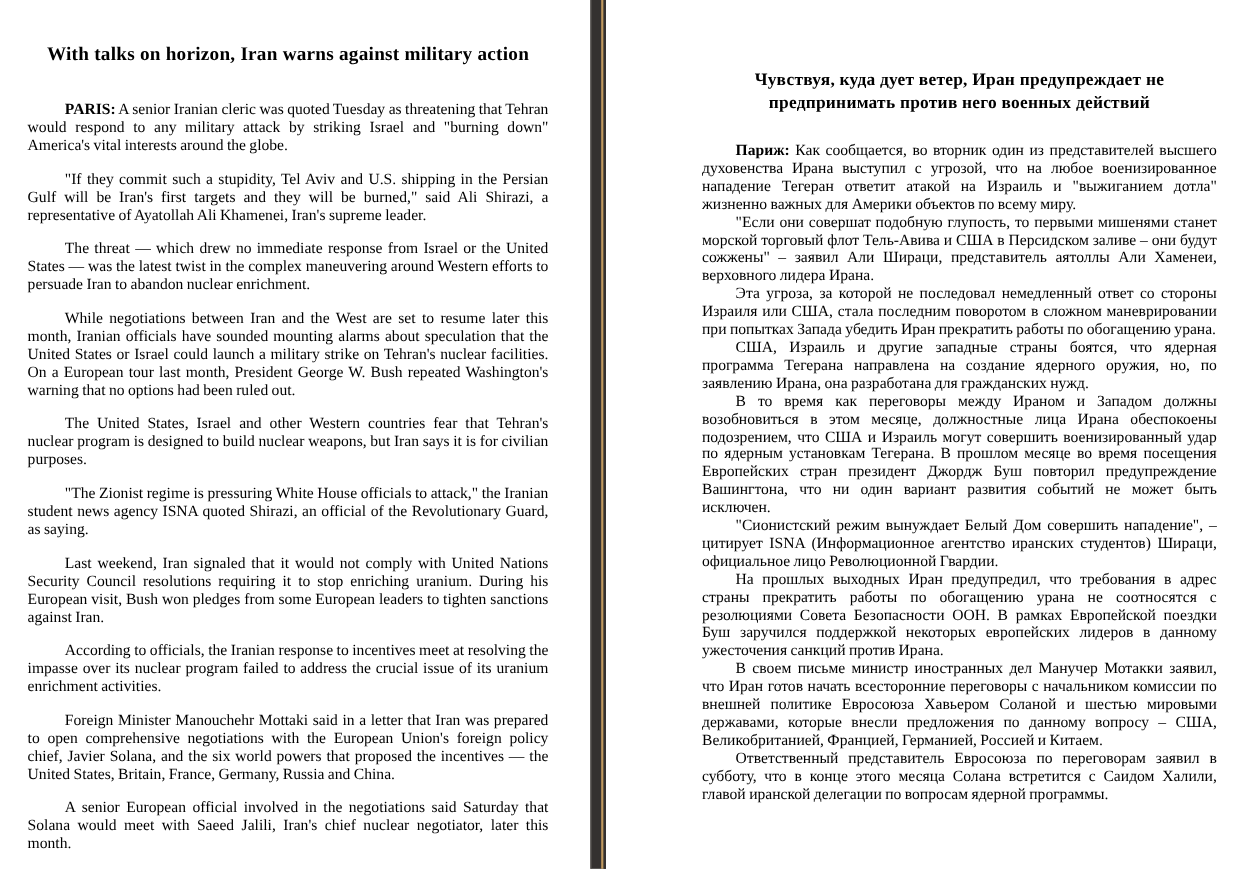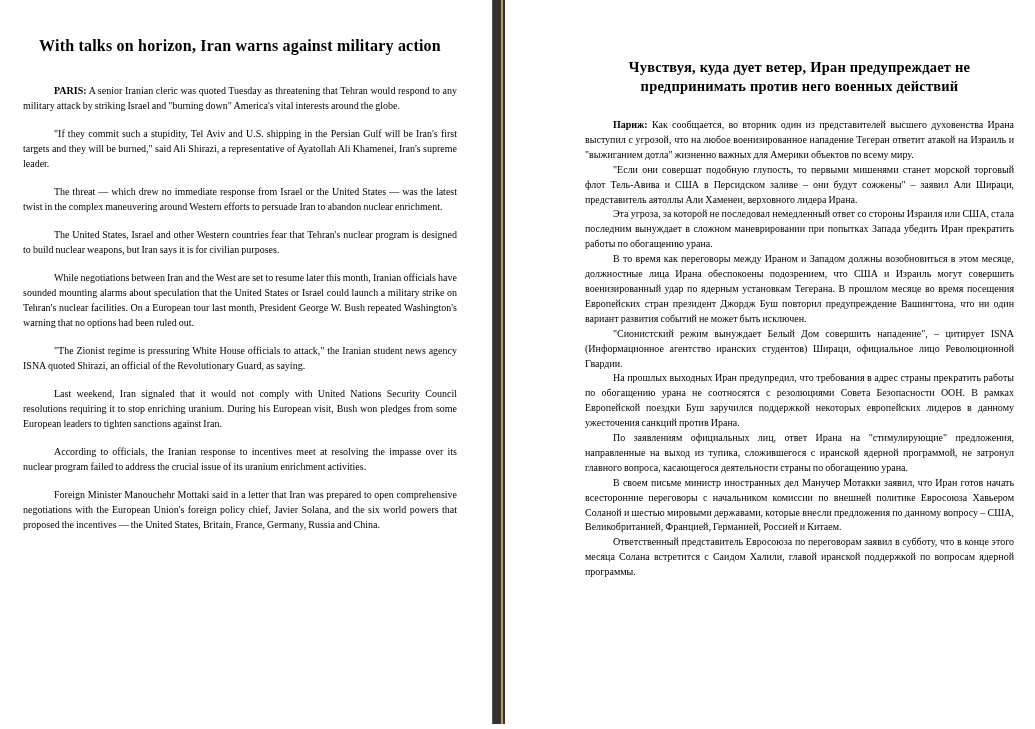--- a/index.html
+++ b/index.html
@@ -37,21 +37,21 @@
     text-align: center;
     margin: 6px 0 28px 0;
     line-height: 19px;
     letter-spacing: 0.2px;
   }
   .page-right h1.article-title {
     font-size: 14.5px;
     margin: 6px 4px 22px 4px;
   }
   .para {
-    font-size: 10px;
+    font-size: 13px;
     line-height: 15px;
     text-align: justify;
     margin: 0;
     text-indent: 31px;
     word-spacing: -0.4px;
   }
   .page-left .para { margin-bottom: 13px; }
   .page-right .para { margin-bottom: 0; line-height: 14.9px; text-indent: 28px; }
   .dateline { font-weight: bold; }
   .divider {
@@ -85,42 +85,43 @@
 <body>
 
 <div class="canvas">
 
   <section class="page page-left">
     <h1 class="article-title">With talks on horizon, Iran warns against military action</h1>
     <p class="para"><span class="dateline">PARIS:</span> <span>A senior Iranian cleric was quoted Tuesday as threatening that Tehran would respond to any military attack by striking Israel and "burning down" America's vital interests around the globe.</span></p>
     <div>
         <p class="para">"If they commit such a stupidity, Tel Aviv and U.S. shipping in the Persian Gulf will be Iran's first targets and they will be burned," said Ali Shirazi, a representative of Ayatollah Ali Khamenei, Iran's supreme leader.</p>
         <p class="para">The threat — which drew no immediate response from Israel or the United States — was the latest twist in the complex maneuvering around Western efforts to persuade Iran to abandon nuclear enrichment.</p>
+        <p class="para">While negotiations between Iran and the West are set to resume later this month, Iranian officials have sounded mounting alarms about speculation that the United States or Israel could launch a military strike on Tehran's nuclear facilities. On a European tour last month, President George W. Bush repeated Washington's warning that no options had been ruled out.</p>
         <p class="para">The United States, Israel and other Western countries fear that Tehran's nuclear program is designed to build nuclear weapons, but Iran says it is for civilian purposes.</p>
-        <p class="para">While negotiations between Iran and the West are set to resume later this month, Iranian officials have sounded mounting alarms about speculation that the United States or Israel could launch a military strike on Tehran's nuclear facilities. On a European tour last month, President George W. Bush repeated Washington's warning that no options had been ruled out.</p>
         <p class="para">"The Zionist regime is pressuring White House officials to attack," the Iranian student news agency ISNA quoted Shirazi, an official of the Revolutionary Guard, as saying.</p>
         <p class="para">Last weekend, Iran signaled that it would not comply with United Nations Security Council resolutions requiring it to stop enriching uranium. During his European visit, Bush won pledges from some European leaders to tighten sanctions against Iran.</p>
         <p class="para">According to officials, the Iranian response to incentives meet at resolving the impasse over its nuclear program failed to address the crucial issue of its uranium enrichment activities.</p>
         <p class="para">Foreign Minister Manouchehr Mottaki said in a letter that Iran was prepared to open comprehensive negotiations with the European Union's foreign policy chief, Javier Solana, and the six world powers that proposed the incentives — the United States, Britain, France, Germany, Russia and China.</p>
+        <p class="para">A senior European official involved in the negotiations said Saturday that Solana would meet with Saeed Jalili, Iran's chief nuclear negotiator, later this month.</p>
       </div>
   </section>
 
   <div class="divider">
     <div class="divider-accent"></div>
     <div class="divider-right-edge"></div>
   </div>
 
   <section class="page page-right">
     <h1 class="article-title">Чувствуя, куда дует ветер, Иран предупреждает не предпринимать против него военных действий</h1>
     <p class="para"><span class="dateline">Париж:</span> <span>Как сообщается, во вторник один из представителей высшего духовенства Ирана выступил с угрозой, что на любое военизированное нападение Тегеран ответит атакой на Израиль и "выжиганием дотла" жизненно важных для Америки объектов по всему миру.</span></p>
     <div>
         <p class="para">"Если они совершат подобную глупость, то первыми мишенями станет морской торговый флот Тель-Авива и США в Персидском заливе – они будут сожжены" – заявил Али Шираци, представитель аятоллы Али Хаменеи, верховного лидера Ирана.</p>
-        <p class="para">Эта угроза, за которой не последовал немедленный ответ со стороны Израиля или США, стала последним вынуждает в сложном маневрировании при попытках Запада убедить Иран прекратить работы по обогащению урана.</p>
+        <p class="para">Эта угроза, за которой не последовал немедленный ответ со стороны Израиля или США, стала последним поворотом в сложном маневрировании при попытках Запада убедить Иран прекратить работы по обогащению урана.</p>
+        <p class="para">США, Израиль и другие западные страны боятся, что ядерная программа Тегерана направлена на создание ядерного оружия, но, по заявлению Ирана, она разработана для гражданских нужд.</p>
         <p class="para">В то время как переговоры между Ираном и Западом должны возобновиться в этом месяце, должностные лица Ирана обеспокоены подозрением, что США и Израиль могут совершить военизированный удар по ядерным установкам Тегерана. В прошлом месяце во время посещения Европейских стран президент Джордж Буш повторил предупреждение Вашингтона, что ни один вариант развития событий не может быть исключен.</p>
         <p class="para">"Сионистский режим вынуждает Белый Дом совершить нападение", – цитирует ISNA (Информационное агентство иранских студентов) Шираци, официальное лицо Революционной Гвардии.</p>
         <p class="para">На прошлых выходных Иран предупредил, что требования в адрес страны прекратить работы по обогащению урана не соотносятся с резолюциями Совета Безопасности ООН. В рамках Европейской поездки Буш заручился поддержкой некоторых европейских лидеров в данному ужесточения санкций против Ирана.</p>
-        <p class="para">По заявлениям официальных лиц, ответ Ирана на "стимулирующие" предложения, направленные на выход из тупика, сложившегося с иранской ядерной программой, не затронул главного вопроса, касающегося деятельности страны по обогащению урана.</p>
         <p class="para">В своем письме министр иностранных дел Манучер Мотакки заявил, что Иран готов начать всесторонние переговоры с начальником комиссии по внешней политике Евросоюза Хавьером Соланой и шестью мировыми державами, которые внесли предложения по данному вопросу – США, Великобританией, Францией, Германией, Россией и Китаем.</p>
-        <p class="para">Ответственный представитель Евросоюза по переговорам заявил в субботу, что в конце этого месяца Солана встретится с Саидом Халили, главой иранской поддержкой по вопросам ядерной программы.</p>
+        <p class="para">Ответственный представитель Евросоюза по переговорам заявил в субботу, что в конце этого месяца Солана встретится с Саидом Халили, главой иранской делегации по вопросам ядерной программы.</p>
       </div>
   </section>
 
 </div>
 
 </body></html>

